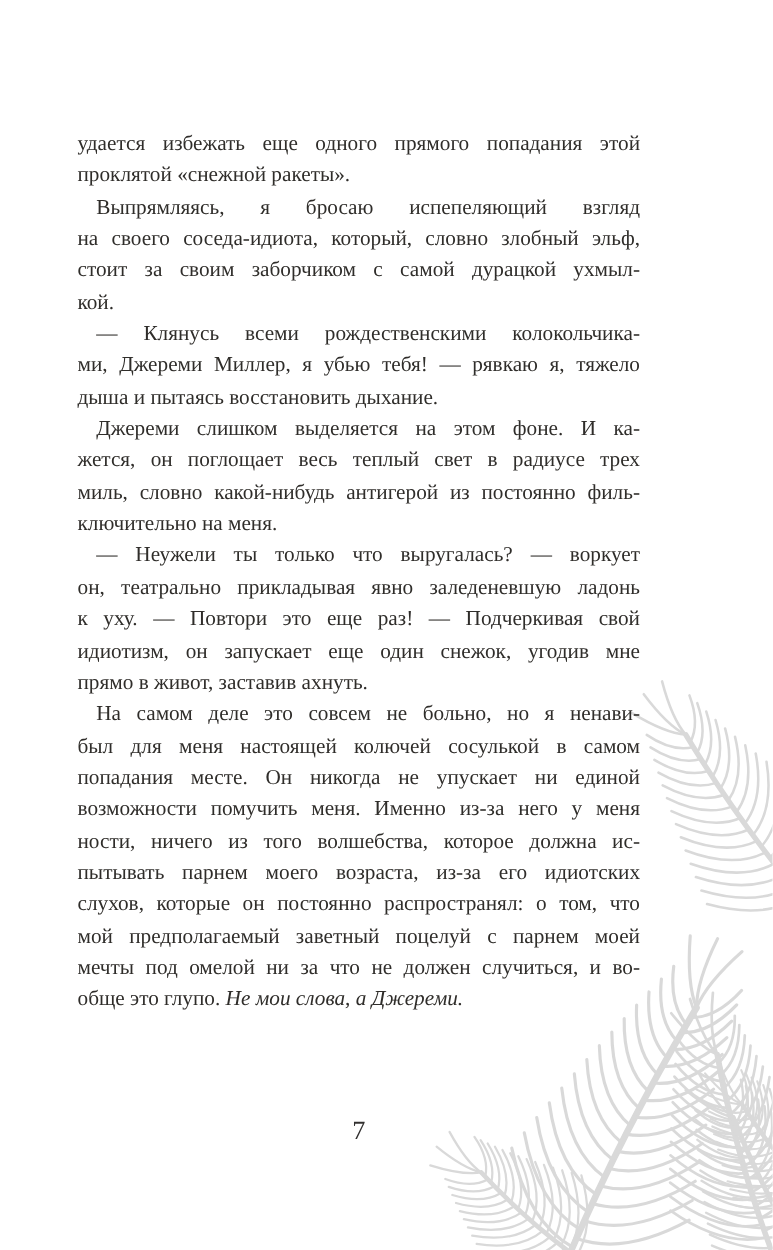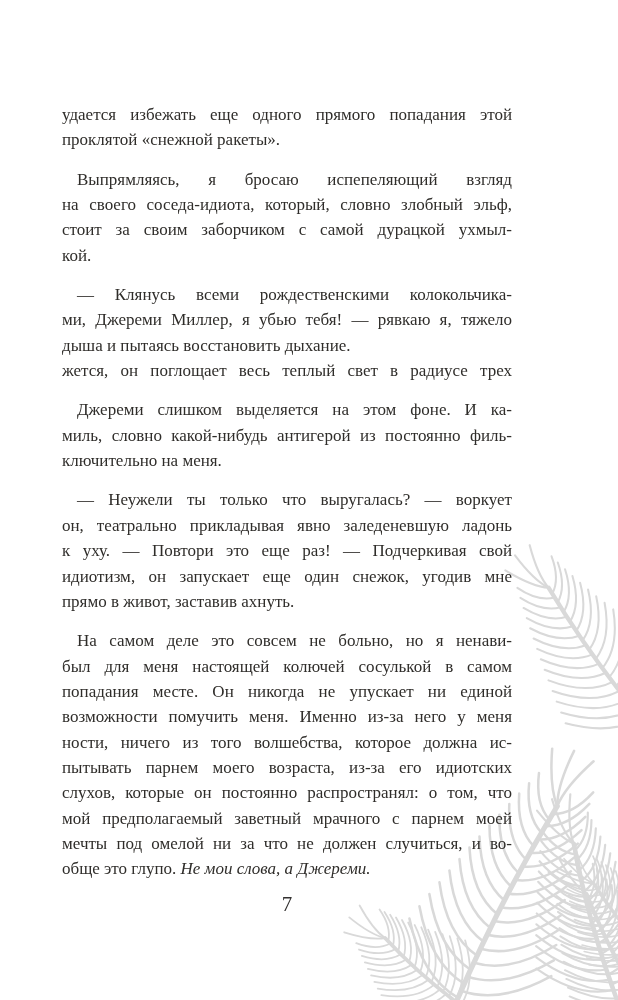--- a/index.html
+++ b/index.html
@@ -12,21 +12,21 @@
   .page{position:absolute;inset:0;width:618px;height:1000px;}
   .decor-svg{position:absolute;left:0;top:0;z-index:0;}
   .text-block{
     position:absolute;left:62px;top:102px;width:450px;z-index:1;
     font-size:17px;line-height:25.35px;
     color:#2f2d2a;
   }
   .line{text-align:justify;text-align-last:justify;white-space:nowrap;}
   .line{white-space:normal;}
   .line.last{text-align-last:left;}
-  .line.indent{text-indent:15px;margin-top:14px;}
+  .line.indent{text-indent:15px;}
   .page-number{
     position:absolute;left:62px;top:891px;width:450px;z-index:1;
     text-align:center;font-size:21px;line-height:26px;color:#333130;
   }
 </style>
 </head>
 <body>
 
 <div class="page">
 
@@ -240,36 +240,36 @@
   <div class="text-block">
       <div class="line">удается избежать еще одного прямого попадания этой</div>
       <div class="line last">проклятой «снежной ракеты».</div>
       <div class="line indent">Выпрямляясь, я бросаю испепеляющий взгляд</div>
       <div class="line">на своего соседа-идиота, который, словно злобный эльф,</div>
       <div class="line">стоит за своим заборчиком с самой дурацкой ухмыл-</div>
       <div class="line last">кой.</div>
       <div class="line indent">— Клянусь всеми рождественскими колокольчика-</div>
       <div class="line">ми, Джереми Миллер, я убью тебя! — рявкаю я, тяжело</div>
       <div class="line last">дыша и пытаясь восстановить дыхание.</div>
+      <div class="line indent">Джереми слишком выделяется на этом фоне. И ка-</div>
       <div class="line">жется, он поглощает весь теплый свет в радиусе трех</div>
-      <div class="line indent">Джереми слишком выделяется на этом фоне. И ка-</div>
       <div class="line">миль, словно какой-нибудь антигерой из постоянно филь-</div>
       <div class="line last">ключительно на меня.</div>
       <div class="line indent">— Неужели ты только что выругалась? — воркует</div>
       <div class="line">он, театрально прикладывая явно заледеневшую ладонь</div>
       <div class="line">к уху. — Повтори это еще раз! — Подчеркивая свой</div>
       <div class="line">идиотизм, он запускает еще один снежок, угодив мне</div>
       <div class="line last">прямо в живот, заставив ахнуть.</div>
       <div class="line indent">На самом деле это совсем не больно, но я ненави-</div>
       <div class="line">был для меня настоящей колючей сосулькой в самом</div>
       <div class="line">попадания месте. Он никогда не упускает ни единой</div>
       <div class="line">возможности помучить меня. Именно из-за него у меня</div>
       <div class="line">ности, ничего из того волшебства, которое должна ис-</div>
       <div class="line">пытывать парнем моего возраста, из-за его идиотских</div>
       <div class="line">слухов, которые он постоянно распространял: о том, что</div>
-      <div class="line">мой предполагаемый заветный мрачного с парнем моей</div>
+      <div class="line">мой предполагаемый заветный поцелуй с парнем моей</div>
       <div class="line">мечты под омелой ни за что не должен случиться, и во-</div>
       <div class="line last"><span>обще это глупо. </span><i>Не мои слова, а Джереми.</i></div>
     </div>
 
   <div class="page-number">7</div>
 
 </div>
 
 </body></html>

